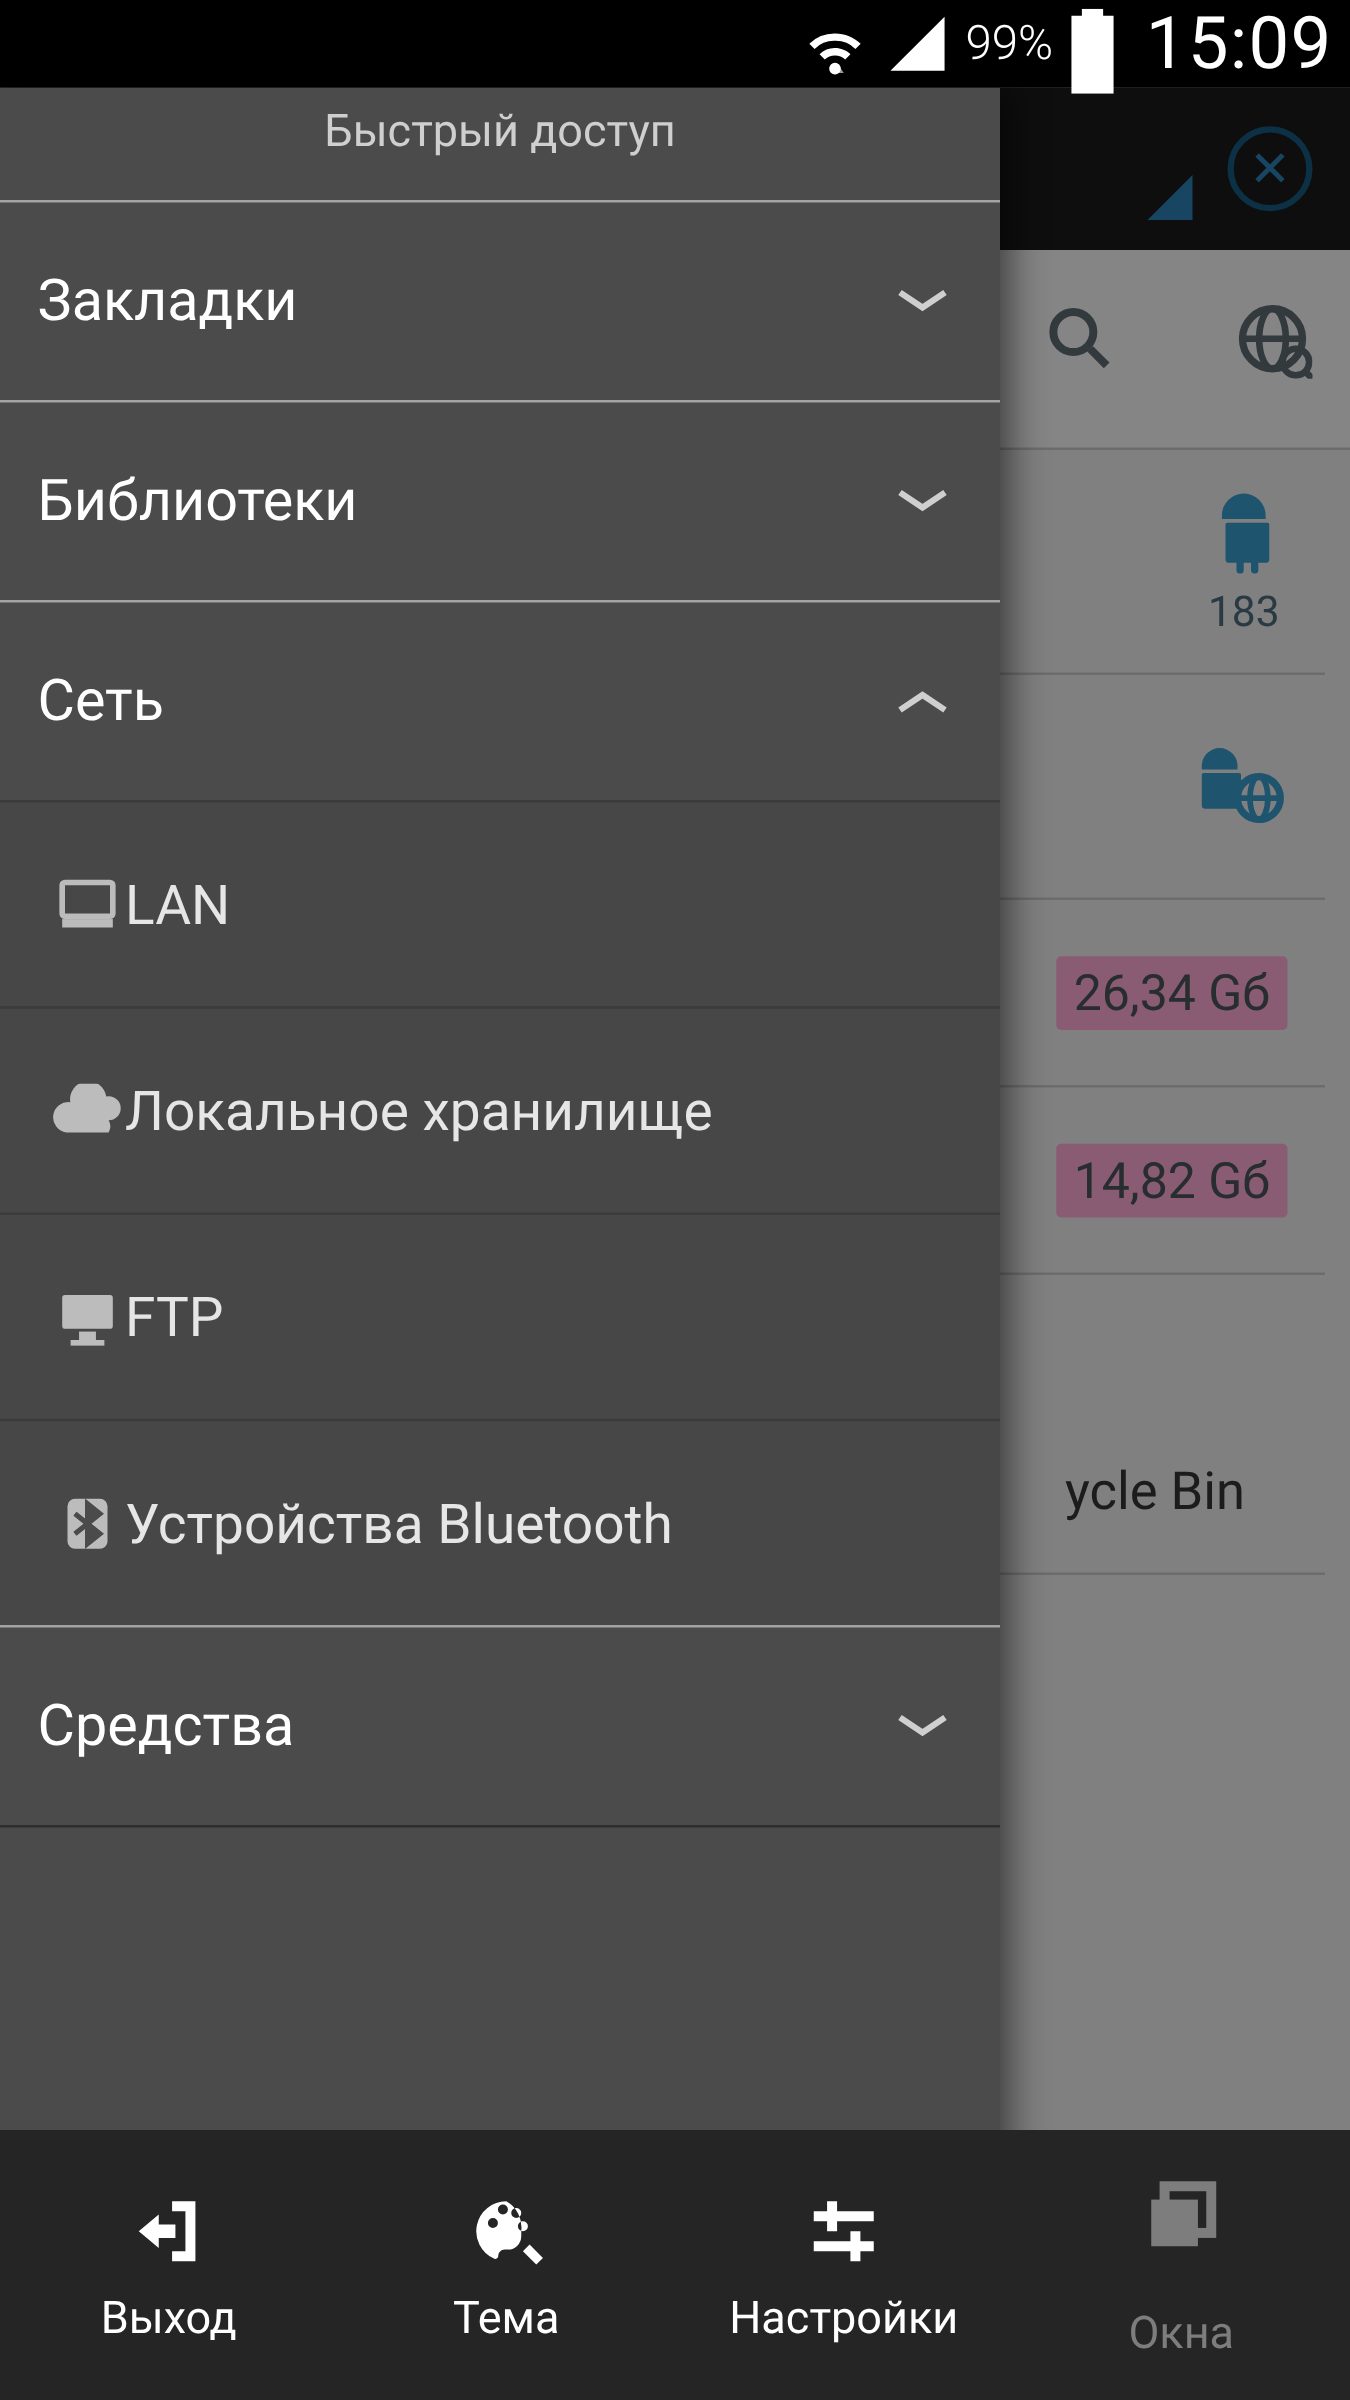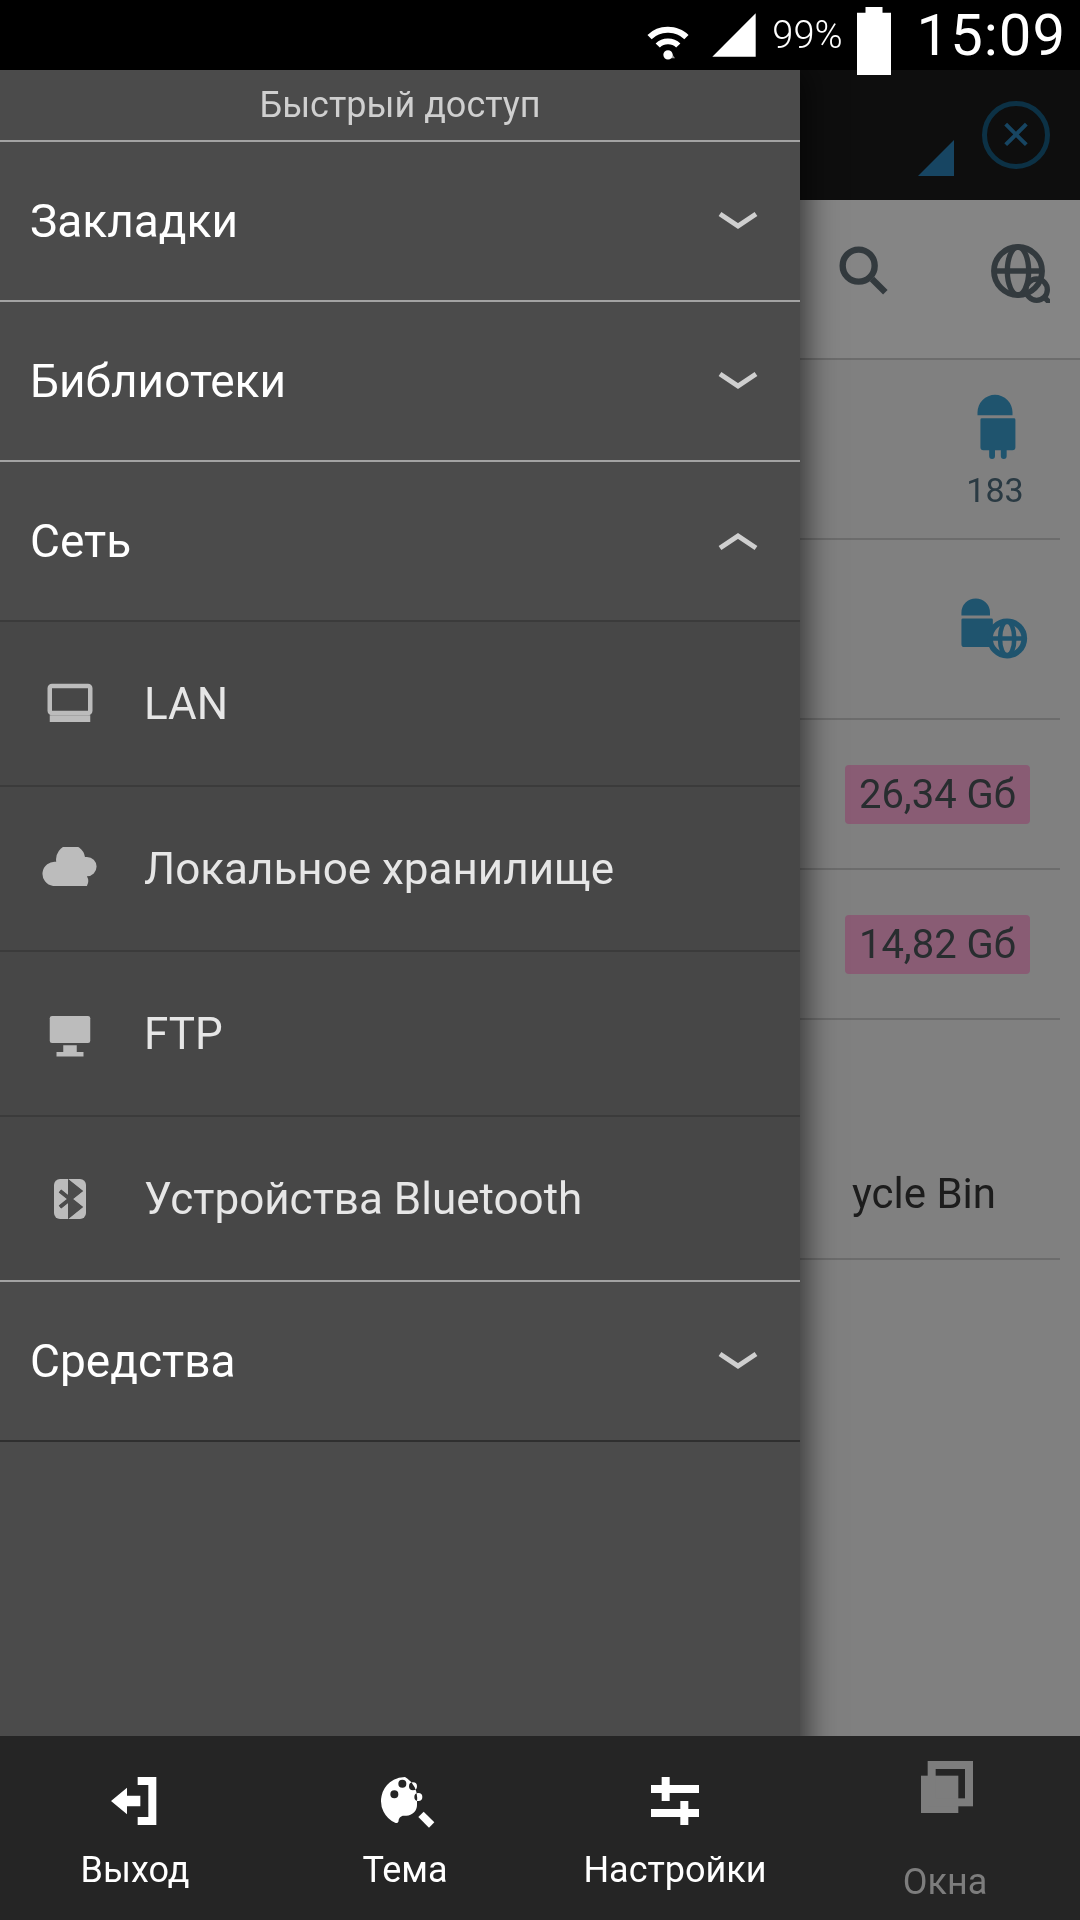--- a/index.html
+++ b/index.html
@@ -32,34 +32,34 @@
   .android-cnt{font-size:34px;color:#4e6a7a;display:block;margin-top:-6px;}
 
   .gb-chip{background:#f9a8d4;color:#495257;font-size:40px;padding:6px 14px;border-radius:4px;display:inline-block;}
   .back-bin{font-size:42px;color:#333;padding-right:34px;}
 
   
   .dim{position:absolute;inset:70px 0 0 0;background:rgba(0,0,0,0.45);z-index:50;}
 
   
   .drawer{position:absolute;top:70px;left:0;bottom:0;width:800px;background:#4b4b4b;z-index:100;display:flex;flex-direction:column;box-shadow:6px 0 30px rgba(0,0,0,0.6);}
-  .drawer-title{height:70px;color:#cfcfcf;font-size:36px;text-align:center;line-height:70px;}
+  .drawer-title{height:90px;color:#cfcfcf;font-size:36px;text-align:center;line-height:70px;}
 
   .cat{height:160px;display:flex;align-items:center;justify-content:space-between;padding:0 40px 0 30px;color:#fff;font-size:46px;border-top:2px solid #a3a3a3;font-weight:400;}
   .cat:first-of-type{border-top:none;}
   .chev{width:44px;height:22px;display:flex;flex-direction:column;justify-content:center;align-items:center;}
   .chev svg{display:block;}
 
-  .sub{height:165px;display:flex;align-items:center;padding-left:40px;color:#e6e6e6;font-size:44px;border-top:2px solid #3b3b3b;gap:44px;background:#474747;}
+  .sub{height:165px;display:flex;align-items:center;padding-left:40px;color:#e6e6e6;font-size:44px;border-top:2px solid #3b3b3b;background:#474747;}
   .sub .icon-slot{width:60px;display:flex;align-items:center;justify-content:center;fill:#bcbcbc;}
 
   .drawer-fill{flex:1;border-top:2px solid #2f2f2f;}
 
   
-  .bottom{position:absolute;left:0;right:0;bottom:0;height:184px;background:#252525;display:flex;z-index:150;}
+  .bottom{position:absolute;left:0;right:0;bottom:0;height:216px;background:#252525;display:flex;z-index:150;}
   .b-btn{flex:1;display:flex;flex-direction:column;align-items:center;justify-content:center;color:#fff;font-size:36px;gap:12px;}
   .b-btn.dim-btn{color:#7d7d7d;gap:36px;}
   .b-ic{width:72px;height:72px;display:flex;align-items:center;justify-content:center;fill:#fff;}
   .b-btn.dim-btn .b-ic{fill:#7d7d7d;}
 </style>
 </head>
 <body>
 
 <div class="screen">
 

